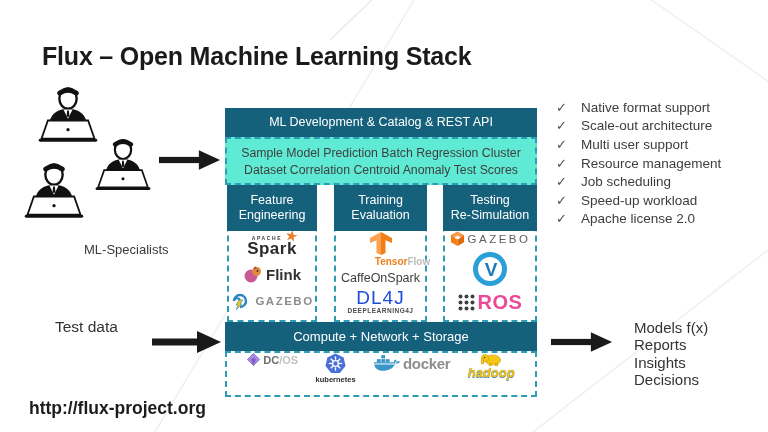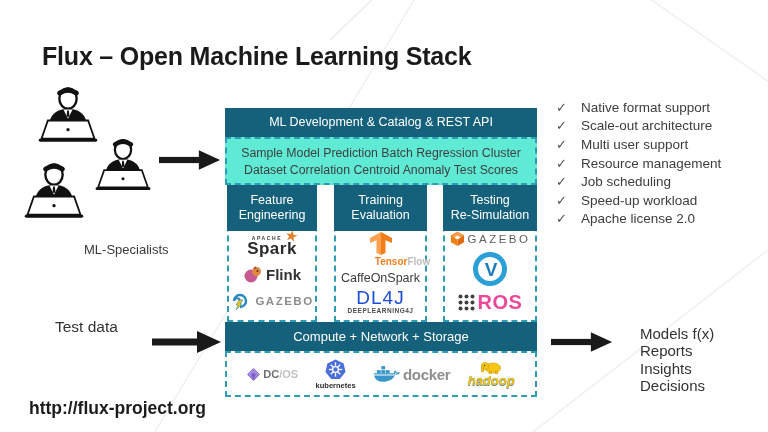--- a/index.html
+++ b/index.html
@@ -31,31 +31,31 @@
   .col-1{left:2px;width:90px;}
   .col-2{left:109px;width:93px;}
   .col-3{left:218px;width:94px;}
   .col-header{position:absolute;left:-2px;top:-2px;right:-2px;height:46px;background:#15607A;
       color:#fff;text-align:center;font-size:12.5px;line-height:15px;
       display:flex;flex-direction:column;justify-content:center;}
   .col-logos{position:absolute;left:0;top:38px;right:0;bottom:0;display:flex;flex-direction:column;
       align-items:center;justify-content:space-evenly;padding:2px 0;}
   .compute-bar{left:0;top:214px;width:312px;height:29px;font-size:13px;line-height:29px;}
   .infra-box{position:absolute;left:0;top:243px;width:312px;height:46px;box-sizing:border-box;
-      background:#fff;border:2px dashed #2E9CB2;display:flex;align-items:center;
-      justify-content:space-evenly;padding:16px 3px;}
+      background:#fff;border:2px dashed #2E9CB2;display:flex;align-items:flex-start;
+      justify-content:space-evenly;padding:0 3px;}
 
   
   .checklist{left:556px;top:98px;list-style:none;margin:0;padding:0;}
   .checklist li{display:flex;height:18.6px;align-items:center;font-size:13.5px;color:#3D3D3D;}
   .checklist .check{width:25px;color:#4F4F4F;font-size:13px;}
 
   
   .training{left:55px;top:316px;font-size:15.5px;line-height:21px;color:#333;}
-  .outputs{left:626px;top:311px;list-style:none;margin:14px;padding:0;}
+  .outputs{left:626px;top:311px;list-style:none;margin:8px;padding:0;}
   .outputs li{font-size:15px;line-height:17.3px;color:#333;}
   .url{left:29px;top:398px;font-size:17.5px;font-weight:bold;color:#1c1c1c;}
 
   
   .logo{display:flex;align-items:center;justify-content:center;gap:3px;}
   .logo-stack{display:flex;flex-direction:column;align-items:center;}
 
   .spark{position:relative;text-align:center;line-height:1;}
   .spark .apache{font-size:5px;font-weight:bold;letter-spacing:1.6px;color:#3a3a3a;margin-right:10px;}
   .spark .spark-name{font-size:17px;font-weight:bold;color:#2b2b2b;letter-spacing:0.5px;margin-top:-1px;}

